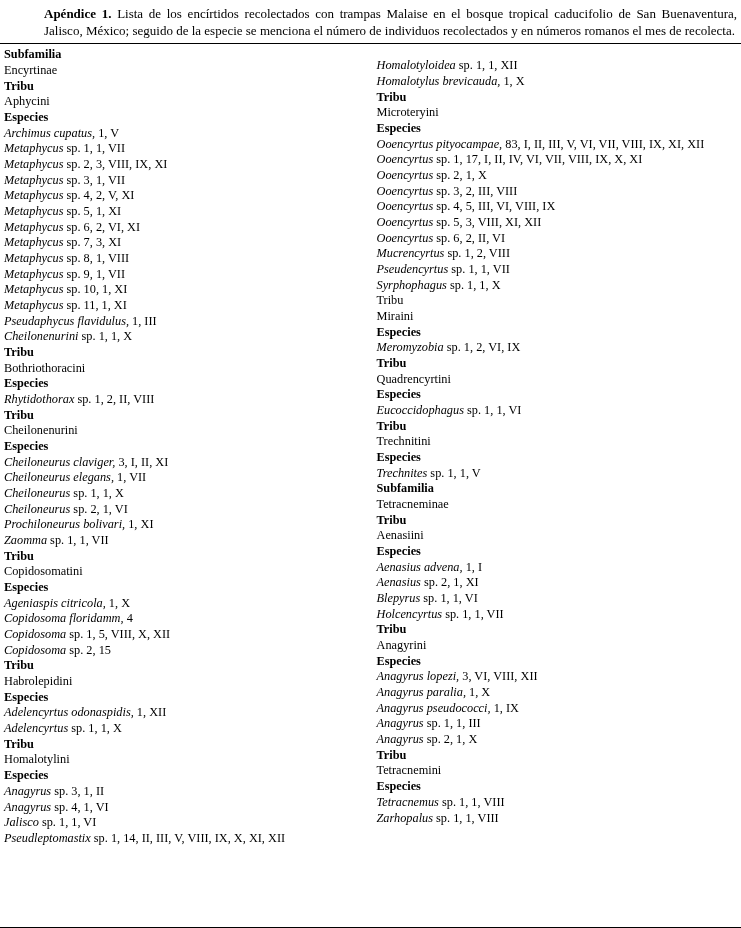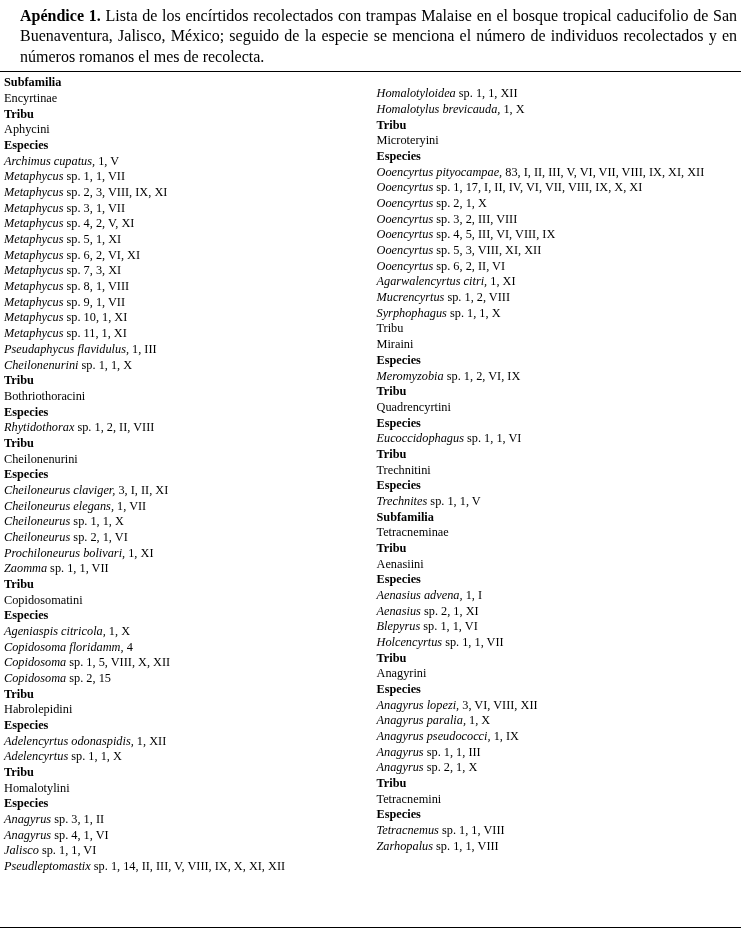--- a/index.html
+++ b/index.html
@@ -17,23 +17,24 @@
   }
   .page {
     position: relative;
     width: 741px;
     height: 928px;
     box-sizing: border-box;
     padding: 0;
   }
   .caption {
     padding: 6px 4px 4px 20px;
-    font-size: 16px;
+    font-size: 13px;
     line-height: 1.28;
     text-align: justify;
+    margin-left: 24px;
   }
   .caption .capnum {
     font-weight: bold;
   }
   .rule {
     border-top: 1.3px solid #000;
     width: 100%;
   }
   .columns {
     display: flex;
@@ -134,22 +135,22 @@
         <div class="entry bold">Tribu</div>
         <div class="entry">Microteryini</div>
         <div class="entry bold">Especies</div>
         <div class="entry"><i>Ooencyrtus pityocampae,</i><span> 83, I, II, III, V, VI, VII, VIII, IX, XI, XII</span></div>
         <div class="entry"><i>Ooencyrtus</i><span> sp. 1, 17, I, II, IV, VI, VII, VIII, IX, X, XI</span></div>
         <div class="entry"><i>Ooencyrtus</i><span> sp. 2, 1, X</span></div>
         <div class="entry"><i>Ooencyrtus</i><span> sp. 3, 2, III, VIII</span></div>
         <div class="entry"><i>Ooencyrtus</i><span> sp. 4, 5, III, VI, VIII, IX</span></div>
         <div class="entry"><i>Ooencyrtus</i><span> sp. 5, 3, VIII, XI, XII</span></div>
         <div class="entry"><i>Ooencyrtus</i><span> sp. 6, 2, II, VI</span></div>
-        <div class="entry"><i>Agarwalencyrtus citri,</i><span> 1, XI</span></div>
         <div class="entry"><i>Mucrencyrtus</i><span> sp. 1, 2, VIII</span></div>
+        <div class="entry"><i>Pseudencyrtus</i><span> sp. 1, 1, VII</span></div>
         <div class="entry"><i>Syrphophagus</i><span> sp. 1, 1, X</span></div>
         <div class="entry">Tribu</div>
         <div class="entry">Miraini</div>
         <div class="entry bold">Especies</div>
         <div class="entry"><i>Meromyzobia</i><span> sp. 1, 2, VI, IX</span></div>
         <div class="entry bold">Tribu</div>
         <div class="entry">Quadrencyrtini</div>
         <div class="entry bold">Especies</div>
         <div class="entry"><i>Eucoccidophagus</i><span> sp. 1, 1, VI</span></div>
         <div class="entry bold">Tribu</div>

